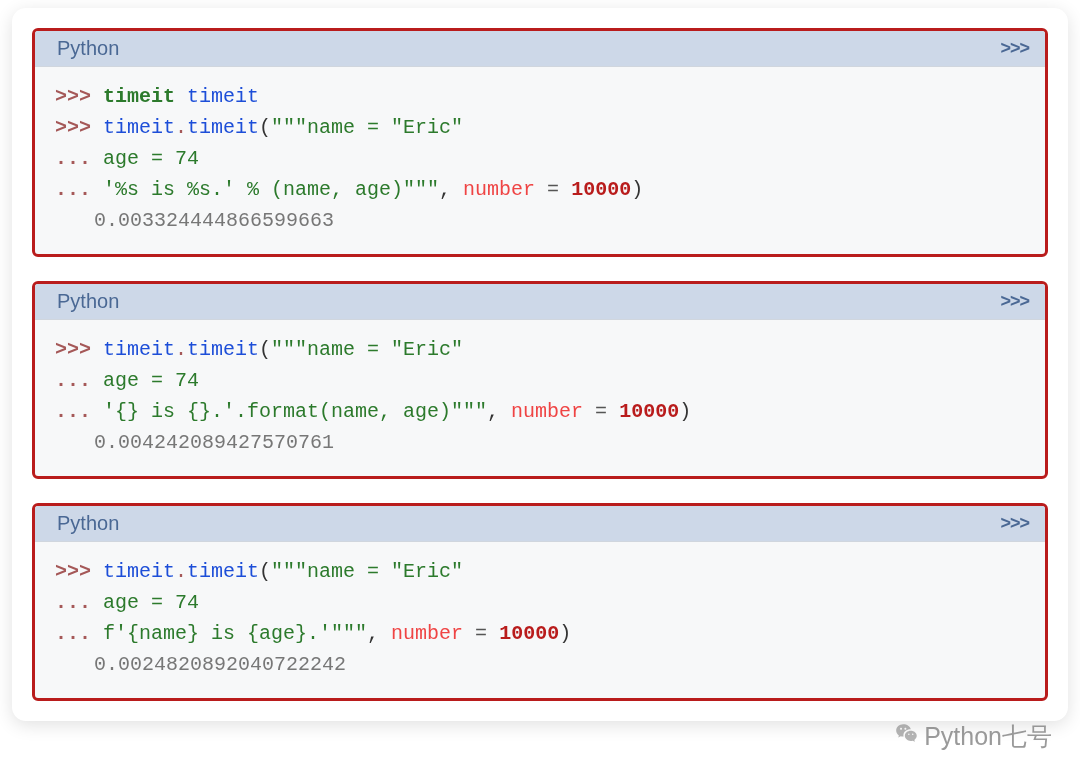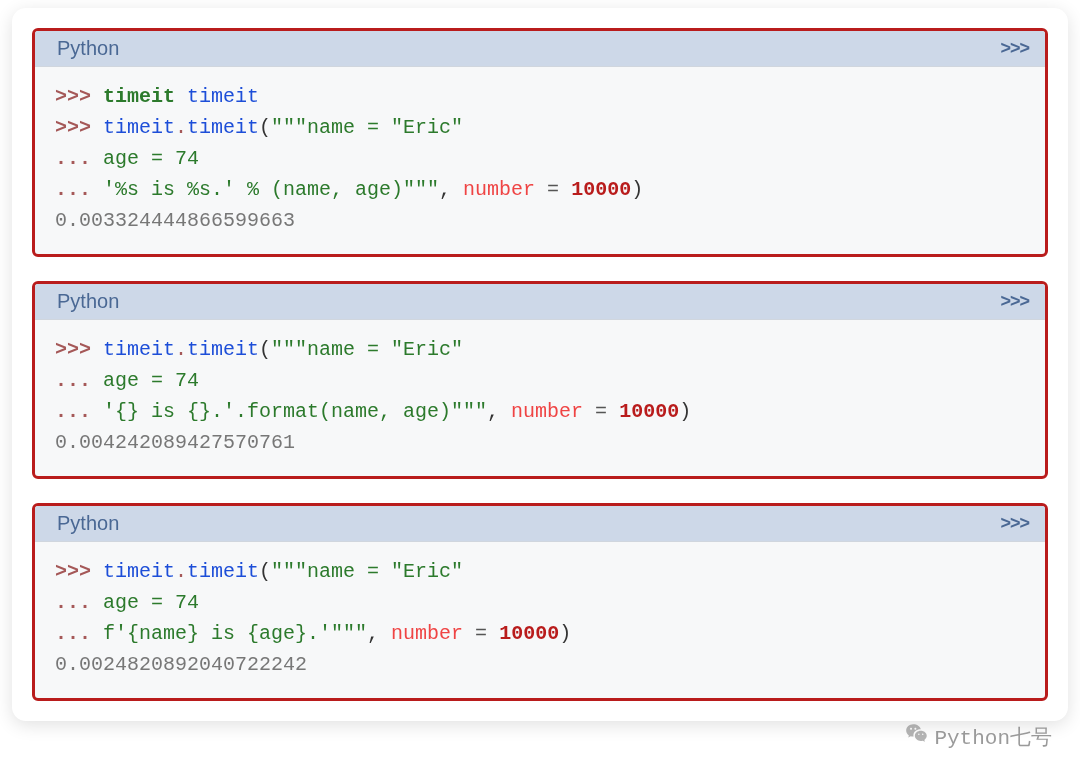--- a/index.html
+++ b/index.html
@@ -59,31 +59,31 @@
   .tok-prompt { color: #a55858; font-weight: bold; }
   .tok-cont   { color: #a55858; font-weight: bold; }
   .tok-kw     { color: #2c7a2c; font-weight: bold; }
   .tok-name   { color: #1d4ed8; }
   .tok-op     { color: #555555; }
   .tok-punct  { color: #333333; }
   .tok-dot    { color: #a55858; }
   .tok-str    { color: #2c7a2c; }
   .tok-num    { color: #b91c1c; font-weight: bold; }
   .tok-param  { color: #ef4444; }
-  .tok-out    { color: #777777; }
+  .tok-out    { color: #777777; margin-left: 39px; }
   .watermark {
     position: absolute;
     right: 28px;
     bottom: 12px;
     display: flex;
     align-items: center;
     gap: 4px;
     color: rgba(120,120,120,0.75);
-    font-family: Liberation Mono, monospace;
-    font-size: 21px;
+    font-family: Liberation Sans, sans-serif;
+    font-size: 25px;
   }
   .watermark svg { width: 26px; height: 26px; opacity: 0.75; }
 </style>
 </head>
 <body>
 
 <div class="container">
 
   <div class="code-block">
     <div class="code-header">

